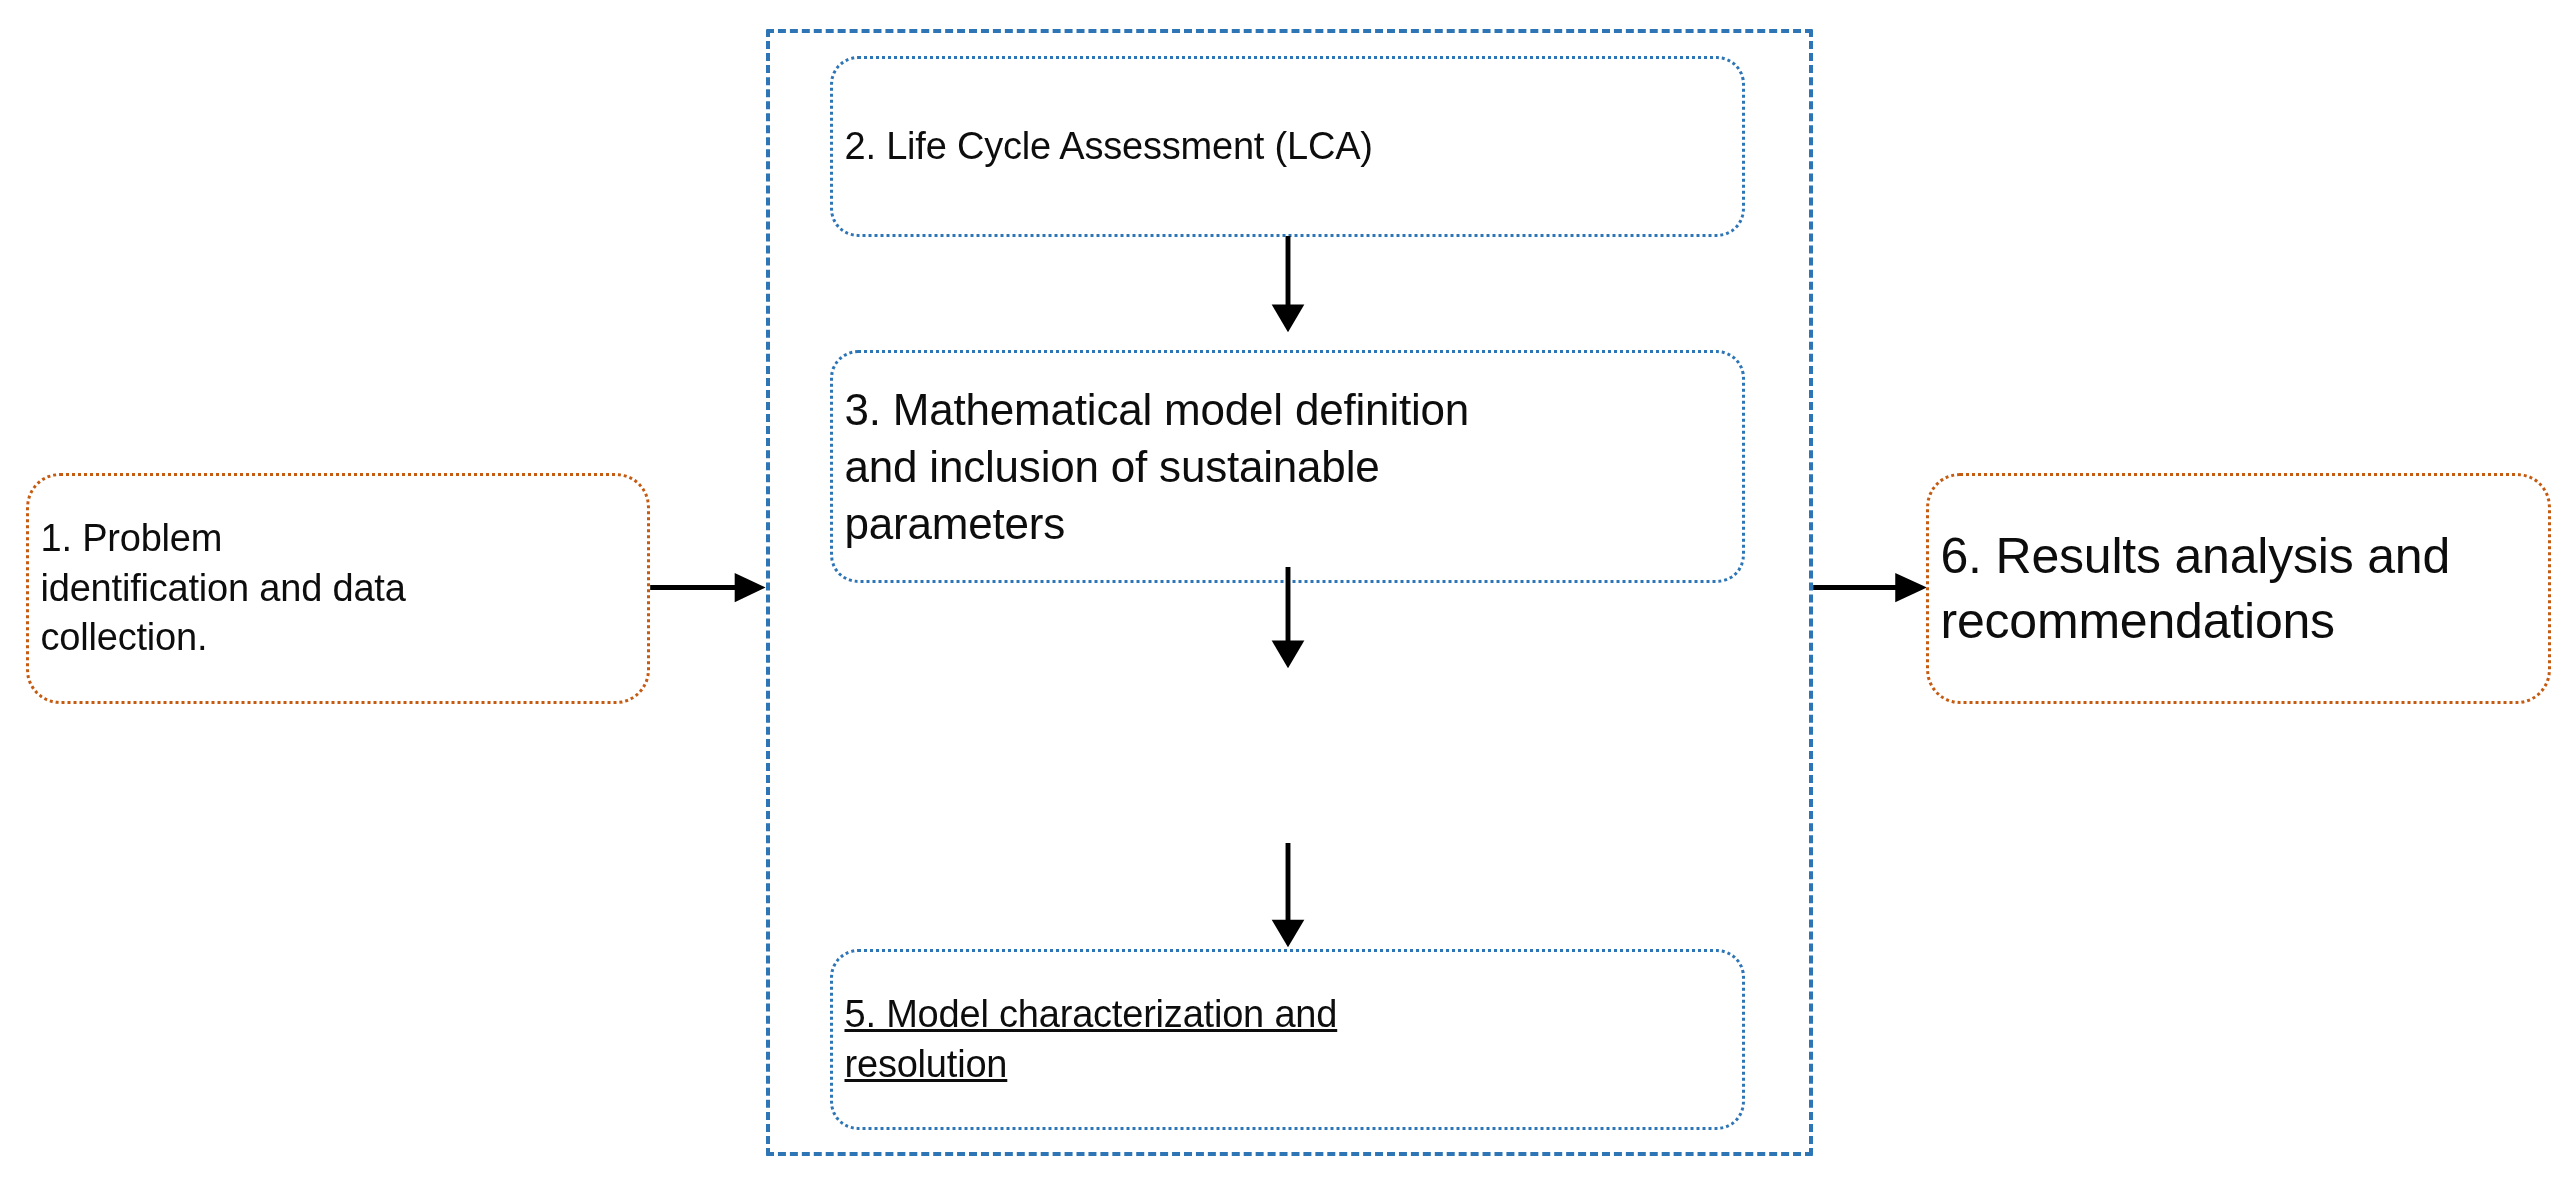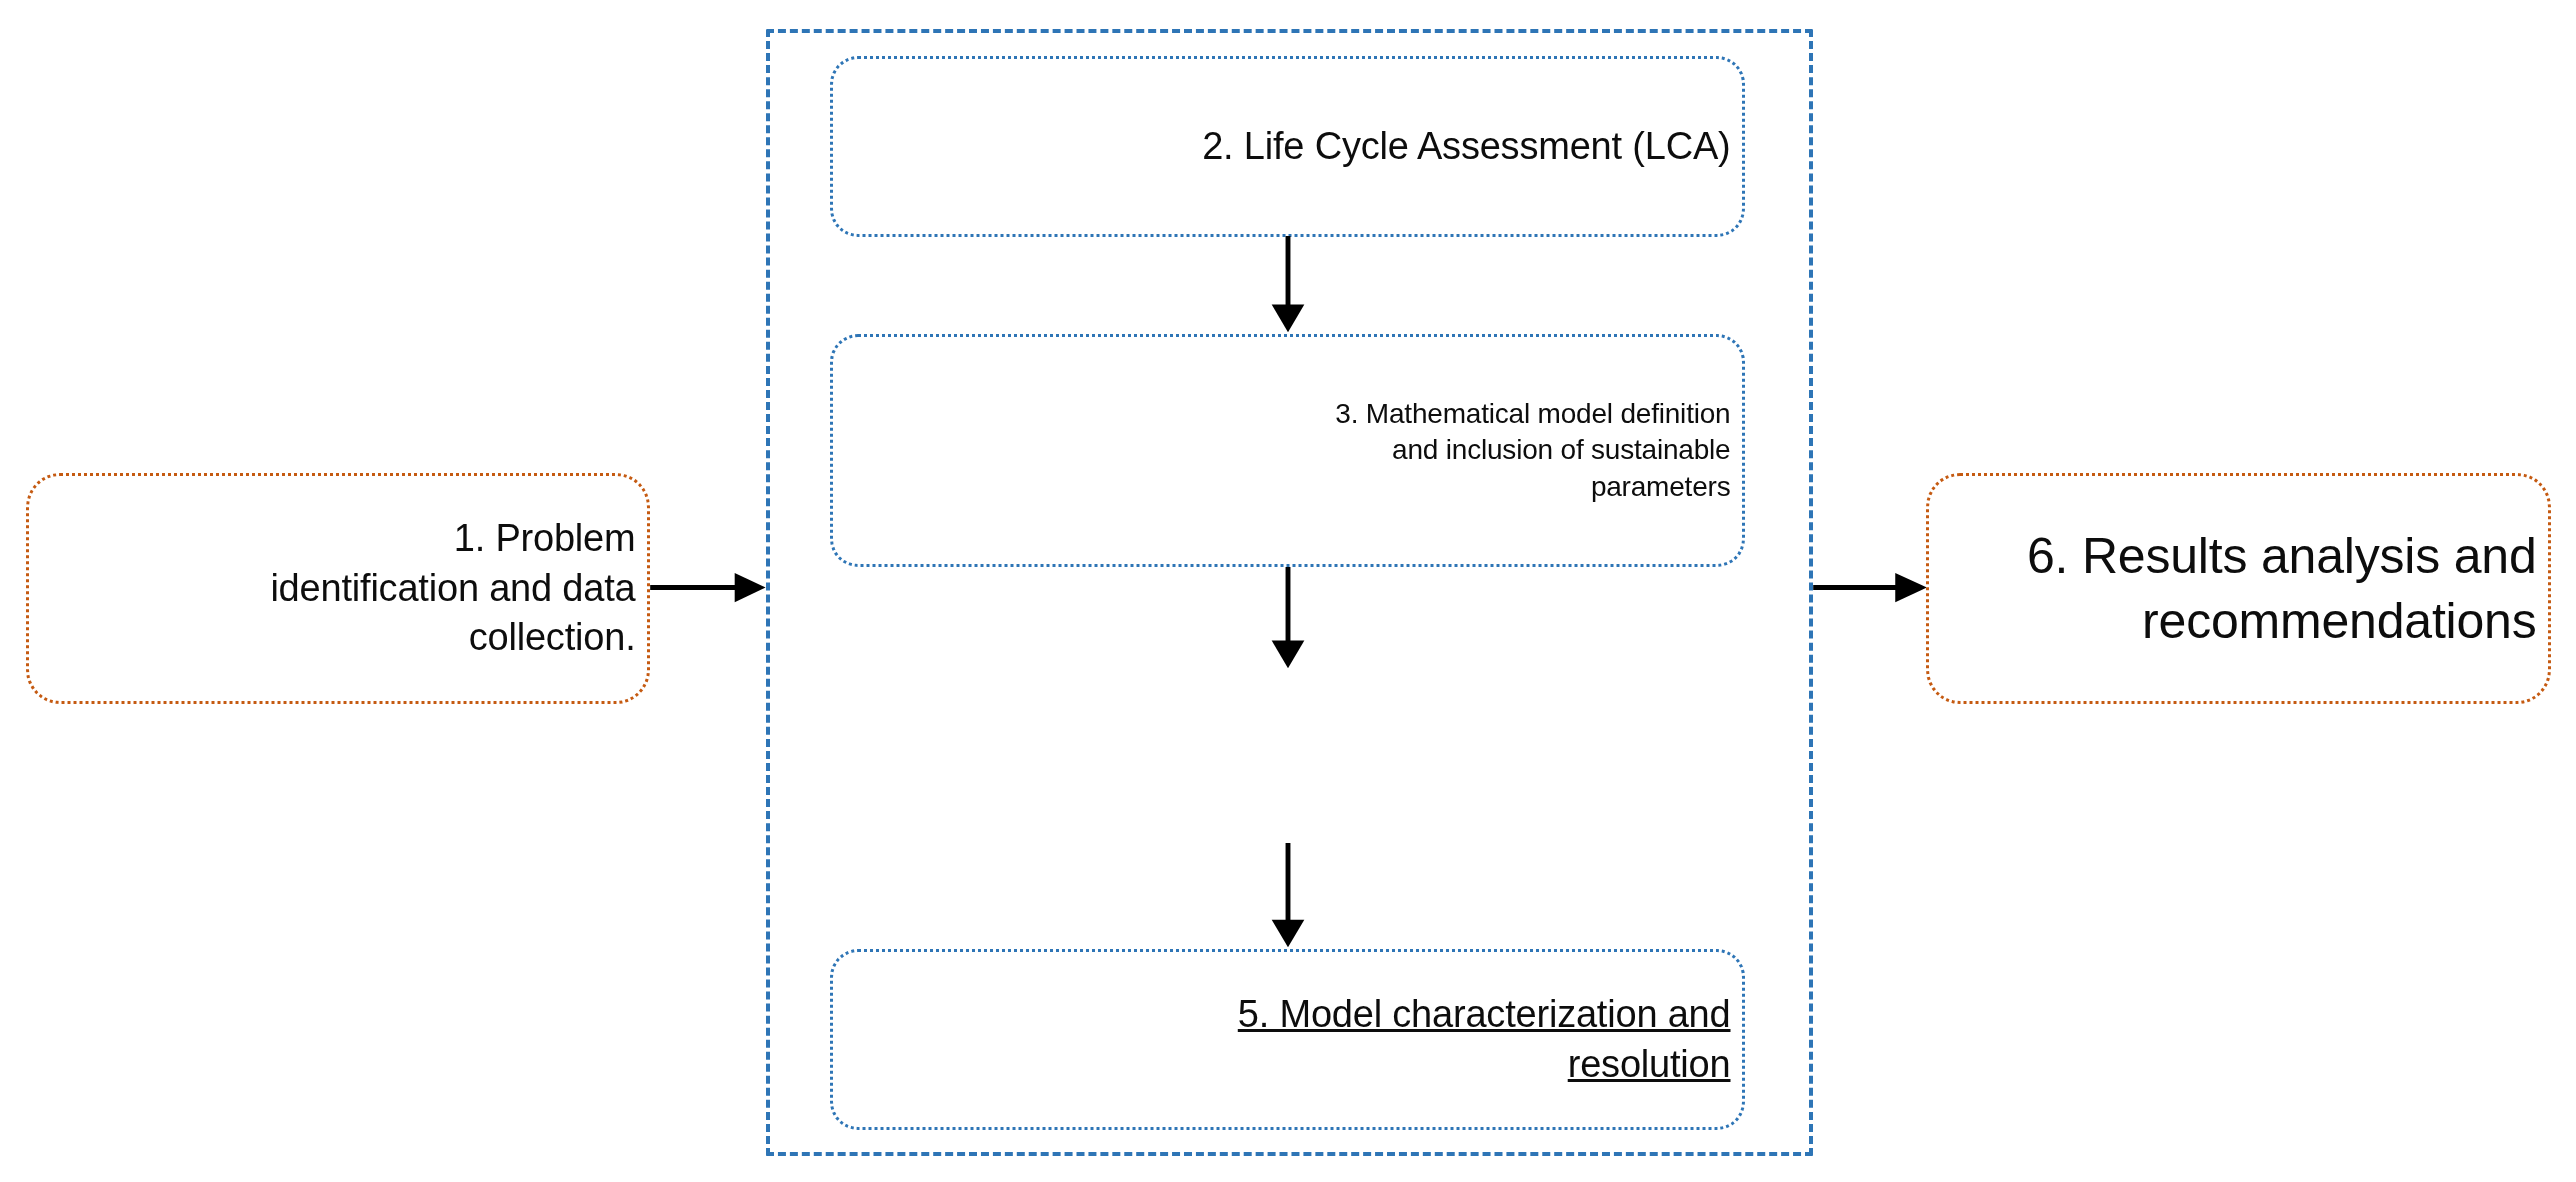--- a/index.html
+++ b/index.html
@@ -21,21 +21,21 @@
   }
 
   
   .node {
     position: absolute;
     box-sizing: border-box;
     background: #ffffff;
     display: flex;
     align-items: center;
     justify-content: center;
-    text-align: right;
+    text-align: left;
     color: #0d0d0d;
     line-height: 1.30;
     letter-spacing: -0.2px;
   }
 
   .node .label {
     display: block;
     width: 100%;
     padding: 0 11.5px;
     white-space: pre-line;
@@ -93,21 +93,21 @@
     <span class="label">2. Life Cycle Assessment (LCA)</span>
   </div>
 
   <div class="connector" style="left:1265px; top:236px; width:46px; height:98px;">
     <svg width="46" height="98" viewBox="0 0 56 120" xmlns="http://www.w3.org/2000/svg">
       <line x1="28" y1="0" x2="28" y2="88" stroke="#000000" stroke-width="6"></line>
       <polygon points="8,84 48,84 28,118" fill="#000000"></polygon>
     </svg>
   </div>
 
-  <div class="node blue" style="left:830px; top:334px; width:915px; height:233px; font-size:28px;">
+  <div class="node blue" style="left:830px; top:350px; width:915px; height:233px; font-size:44px;">
     <span class="label">3. Mathematical model definition
 and inclusion of sustainable
 parameters</span>
   </div>
 
   <div class="connector" style="left:1265px; top:567px; width:46px; height:103px;">
     <svg width="46" height="103" viewBox="0 0 56 126" xmlns="http://www.w3.org/2000/svg">
       <line x1="28" y1="0" x2="28" y2="94" stroke="#000000" stroke-width="6"></line>
       <polygon points="8,90 48,90 28,124" fill="#000000"></polygon>
     </svg>

